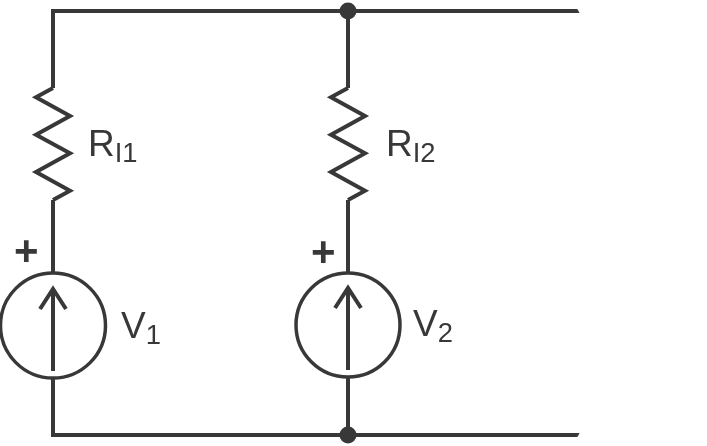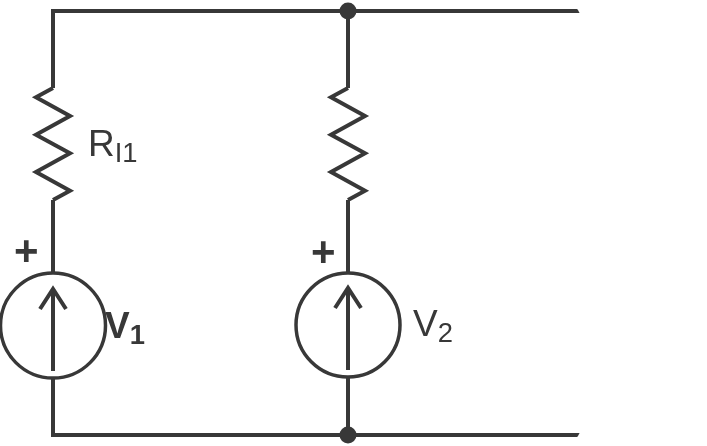--- a/index.html
+++ b/index.html
@@ -56,22 +56,23 @@
     <path class="w" d="M53,378 L53,435 L633,435 L633,277"></path>
 
     <path class="w" d="M348,377 L348,435"></path>
 
     <circle class="dot" cx="348" cy="11" r="8.5"></circle>
     <circle class="dot" cx="348" cy="435" r="8.5"></circle>
   </svg>
 
   <div class="clabel" style="left:88px; top:125px;"><span>R</span><sub>I1</sub></div>
 
+  <div class="clabel" style="left:386px; top:125px;"><span>R</span><sub>I2</sub></div>
 
 
-  <div class="clabel" style="left:105px; top:307px;font-weight:bold;"><span>V</span><sub>1</sub></div>
+  <div class="clabel" style="left:121px; top:307px;"><span>V</span><sub>1</sub></div>
 
   <div class="clabel" style="left:413px; top:305px;text-align:right;"><span>V</span><sub>2</sub></div>
 
   <div class="plus" style="left:14px; top:230px;">+</div>
   <div class="plus" style="left:311px; top:231px;">+</div>
 
 </div>
 
 </body></html>

